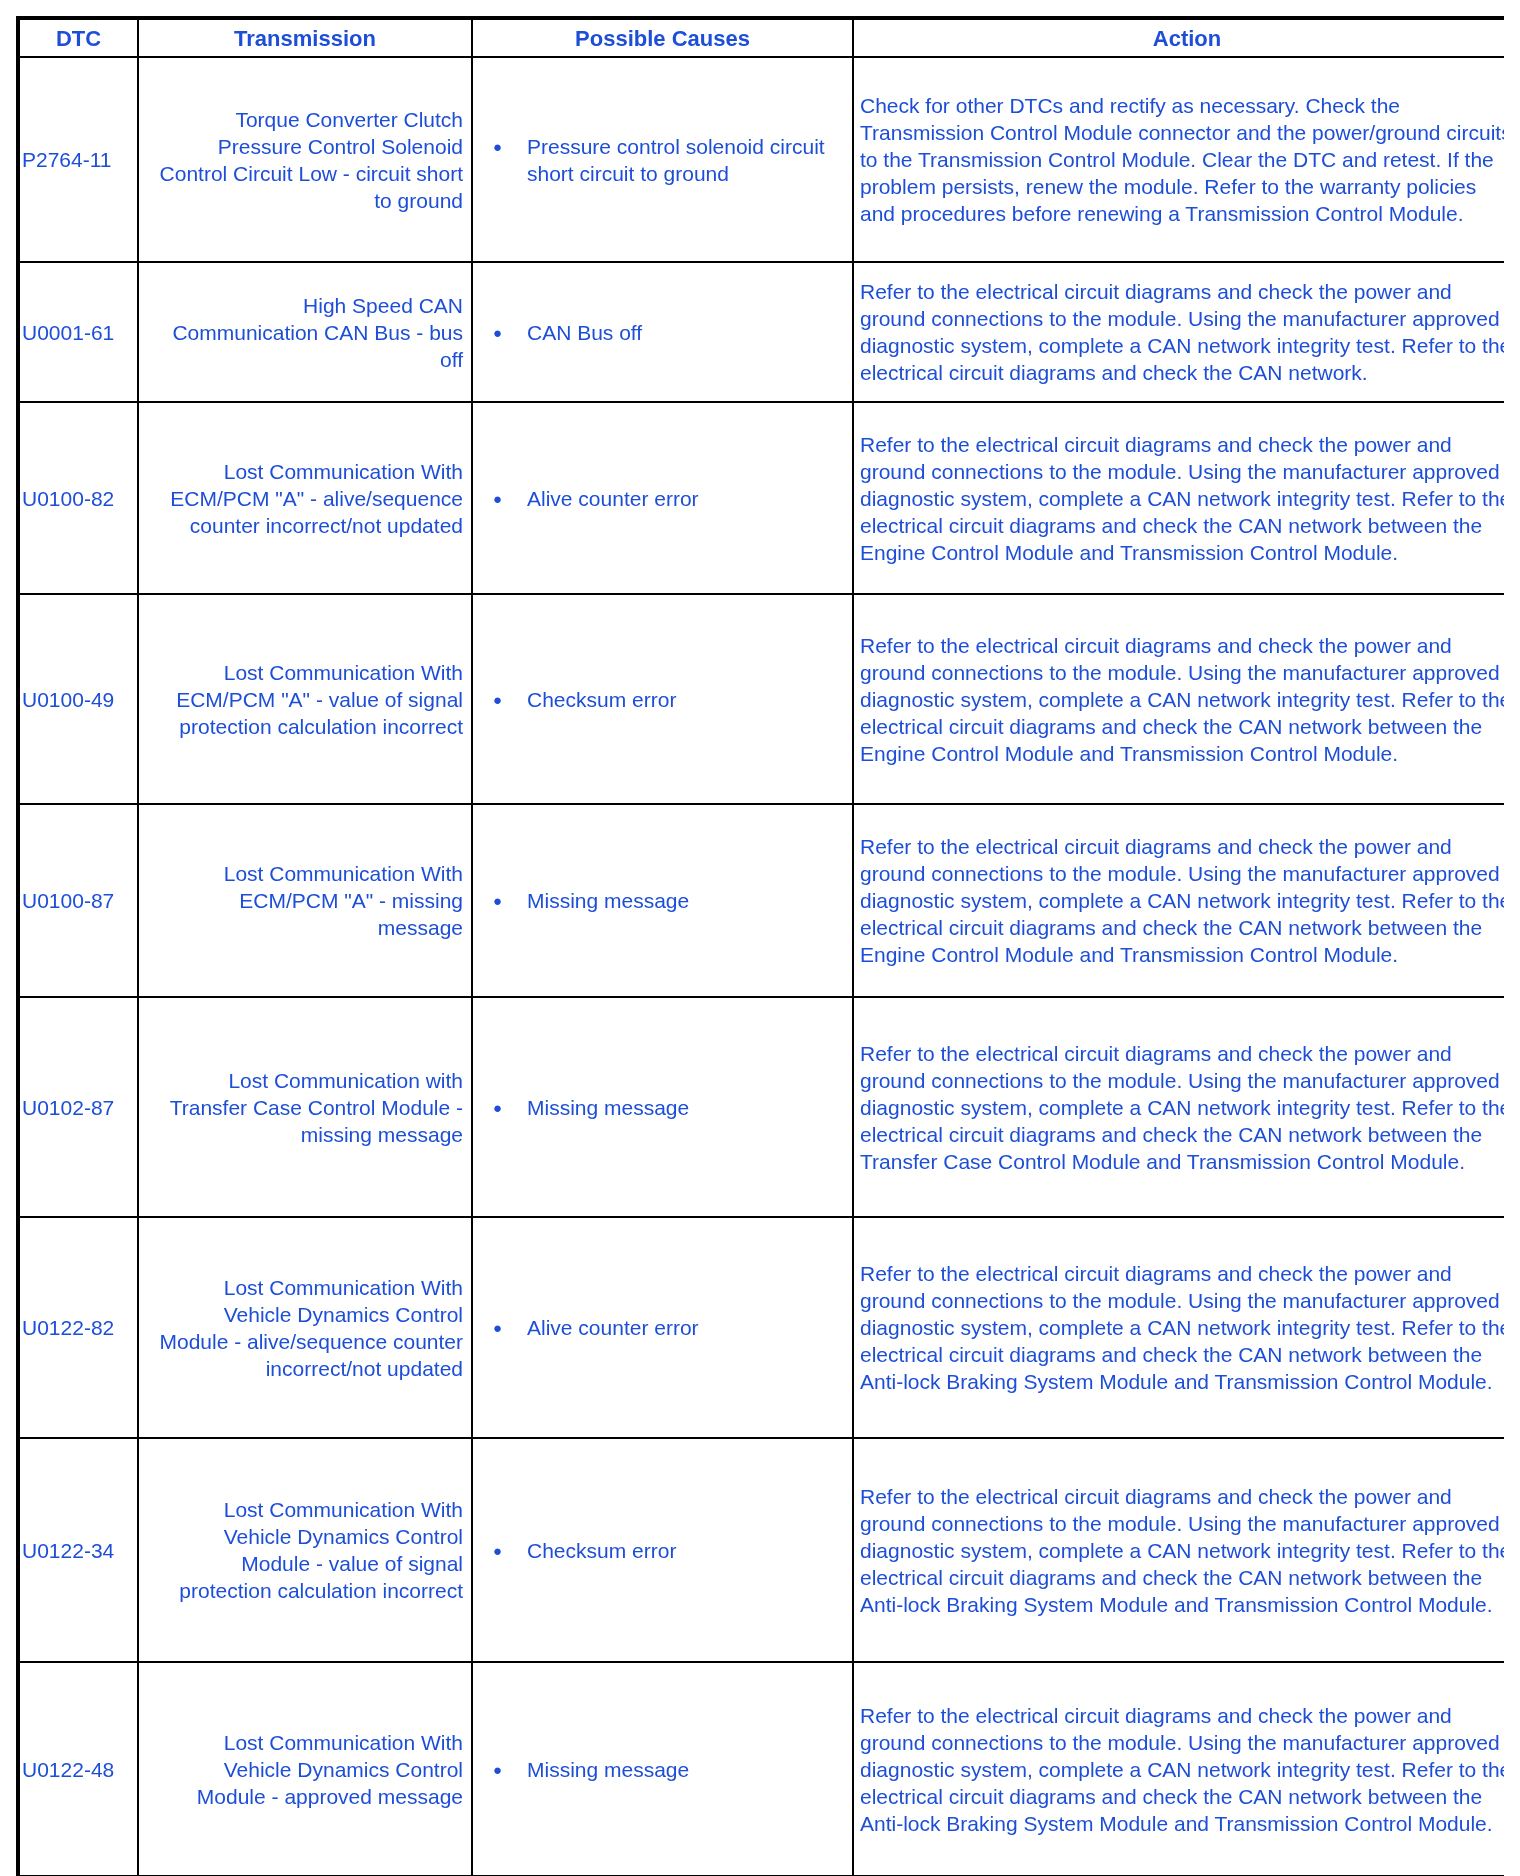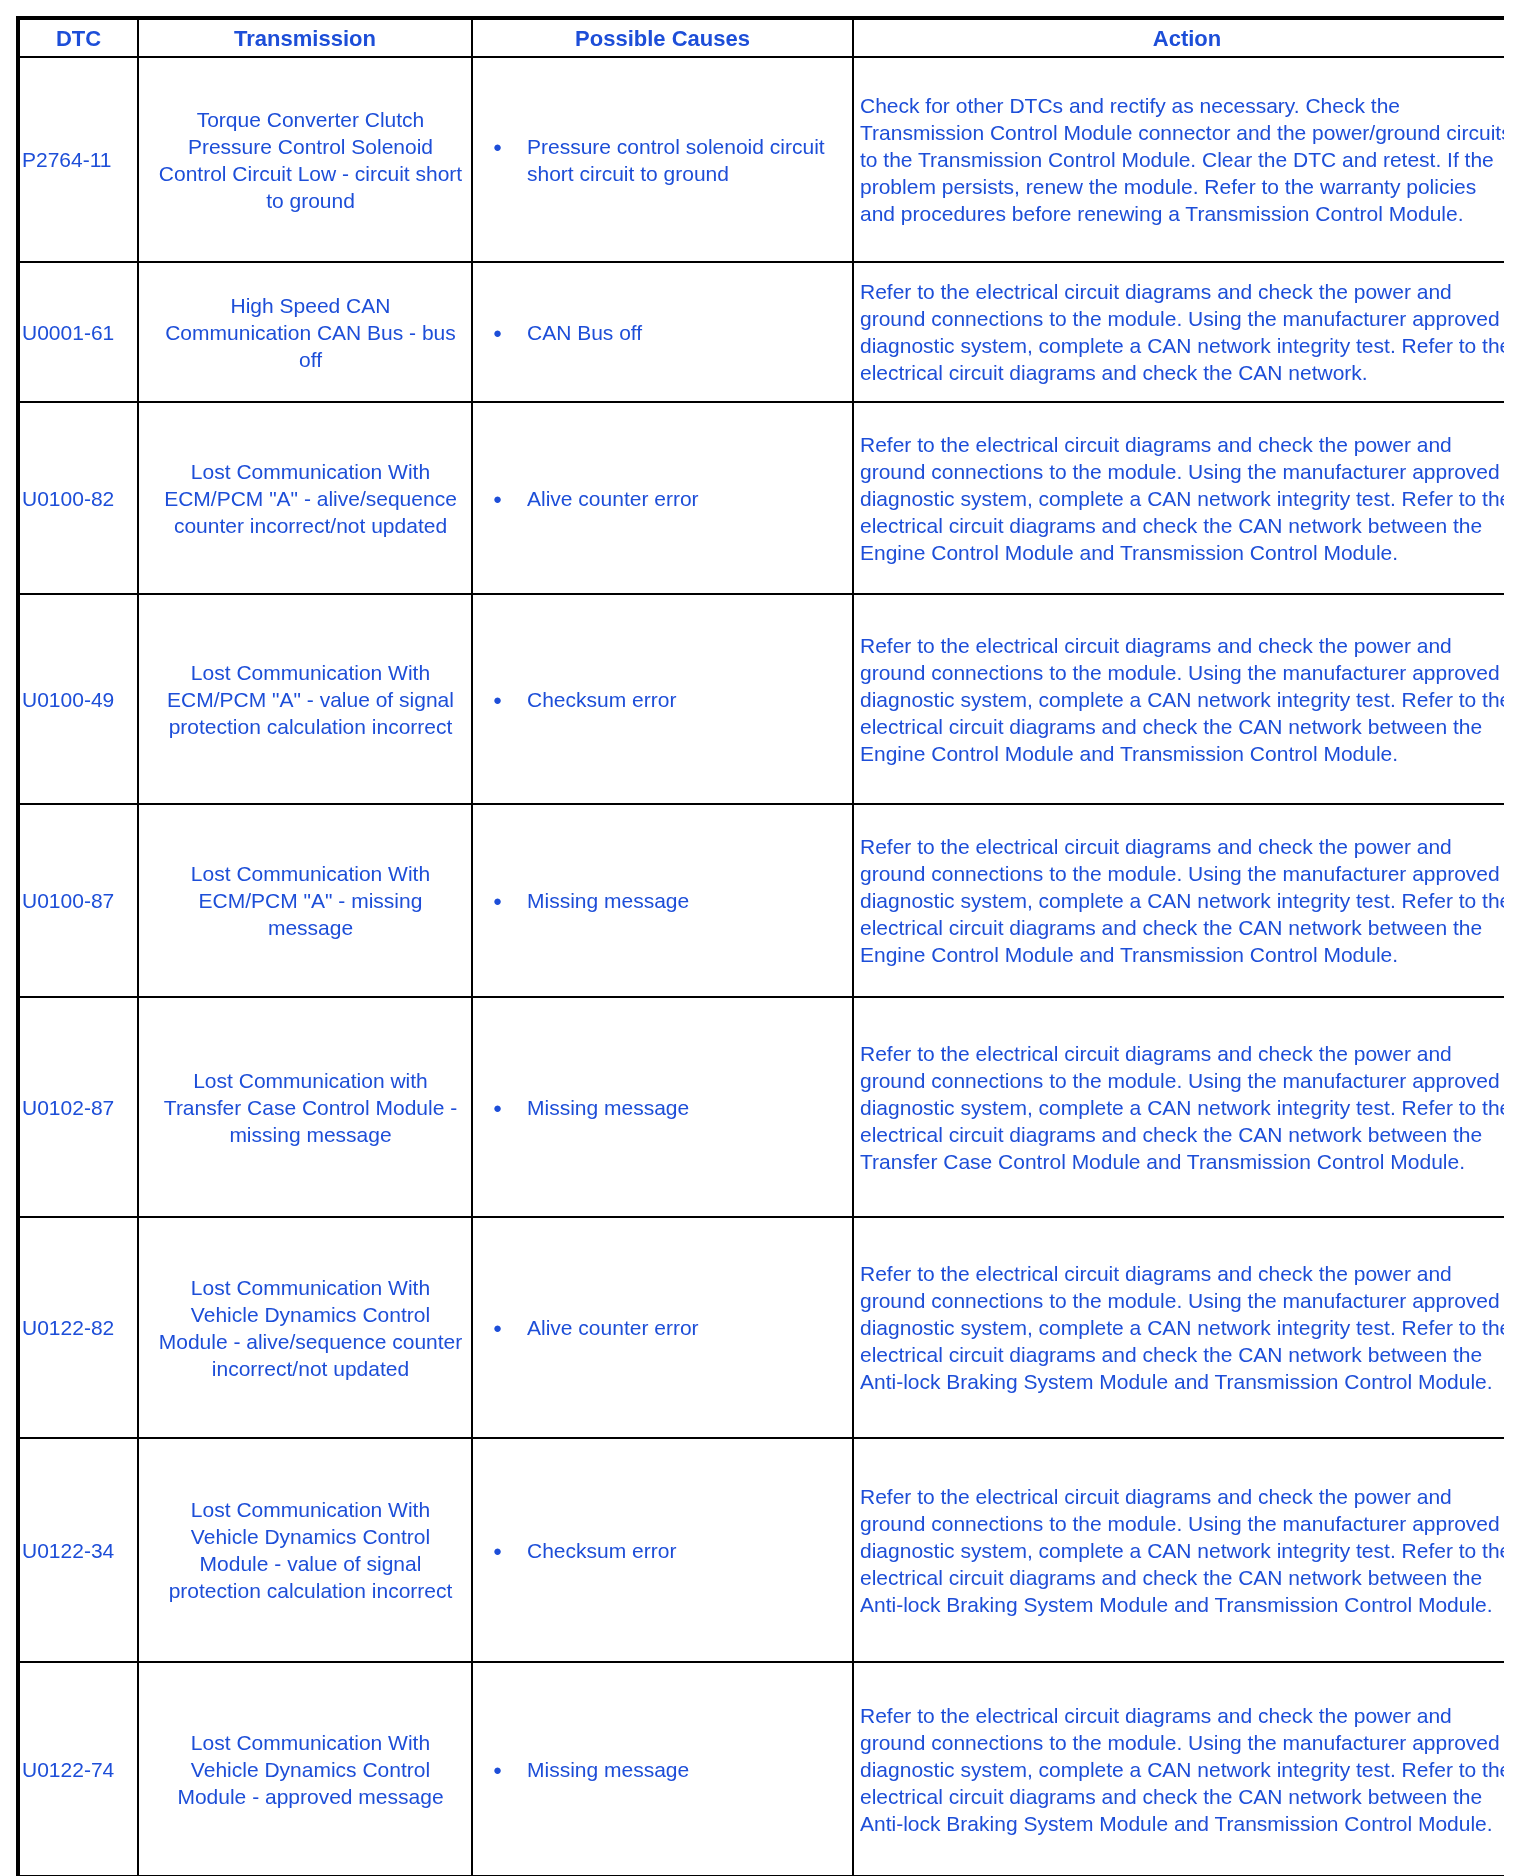--- a/index.html
+++ b/index.html
@@ -28,21 +28,21 @@
     font-size: 22px;
     text-align: center;
     padding: 3px 4px;
     height: 30px;
   }
   td.cell-dtc {
     text-align: left;
     padding: 2px 2px;
   }
   td.cell-desc {
-    text-align: center;
+    text-align: right;
     padding: 4px 8px 4px 19px;
   }
   td.cell-causes {
     text-align: left;
     padding: 4px 6px 4px 0;
   }
   td.cell-action {
     text-align: left;
     padding: 4px 6px 4px 6px;
   }
@@ -164,21 +164,21 @@
       <td class="cell-desc">Lost Communication With Vehicle Dynamics Control Module - value of signal protection calculation incorrect</td>
       <td class="cell-causes">
         <div class="cause">
           <span class="bullet">●</span>
           <span class="cause-text">Checksum error</span>
         </div>
       </td>
       <td class="cell-action">Refer to the electrical circuit diagrams and check the power and ground connections to the module. Using the manufacturer approved diagnostic system, complete a CAN network integrity test. Refer to the electrical circuit diagrams and check the CAN network between the Anti-lock Braking System Module and Transmission Control Module.</td>
     </tr>
     <tr style="height:215px">
-      <td class="cell-dtc">U0122-74</td>
+      <td class="cell-dtc">U0122-48</td>
       <td class="cell-desc">Lost Communication With Vehicle Dynamics Control Module - approved message</td>
       <td class="cell-causes">
         <div class="cause">
           <span class="bullet">●</span>
           <span class="cause-text">Missing message</span>
         </div>
       </td>
       <td class="cell-action">Refer to the electrical circuit diagrams and check the power and ground connections to the module. Using the manufacturer approved diagnostic system, complete a CAN network integrity test. Refer to the electrical circuit diagrams and check the CAN network between the Anti-lock Braking System Module and Transmission Control Module.</td>
     </tr>
   </tbody>

